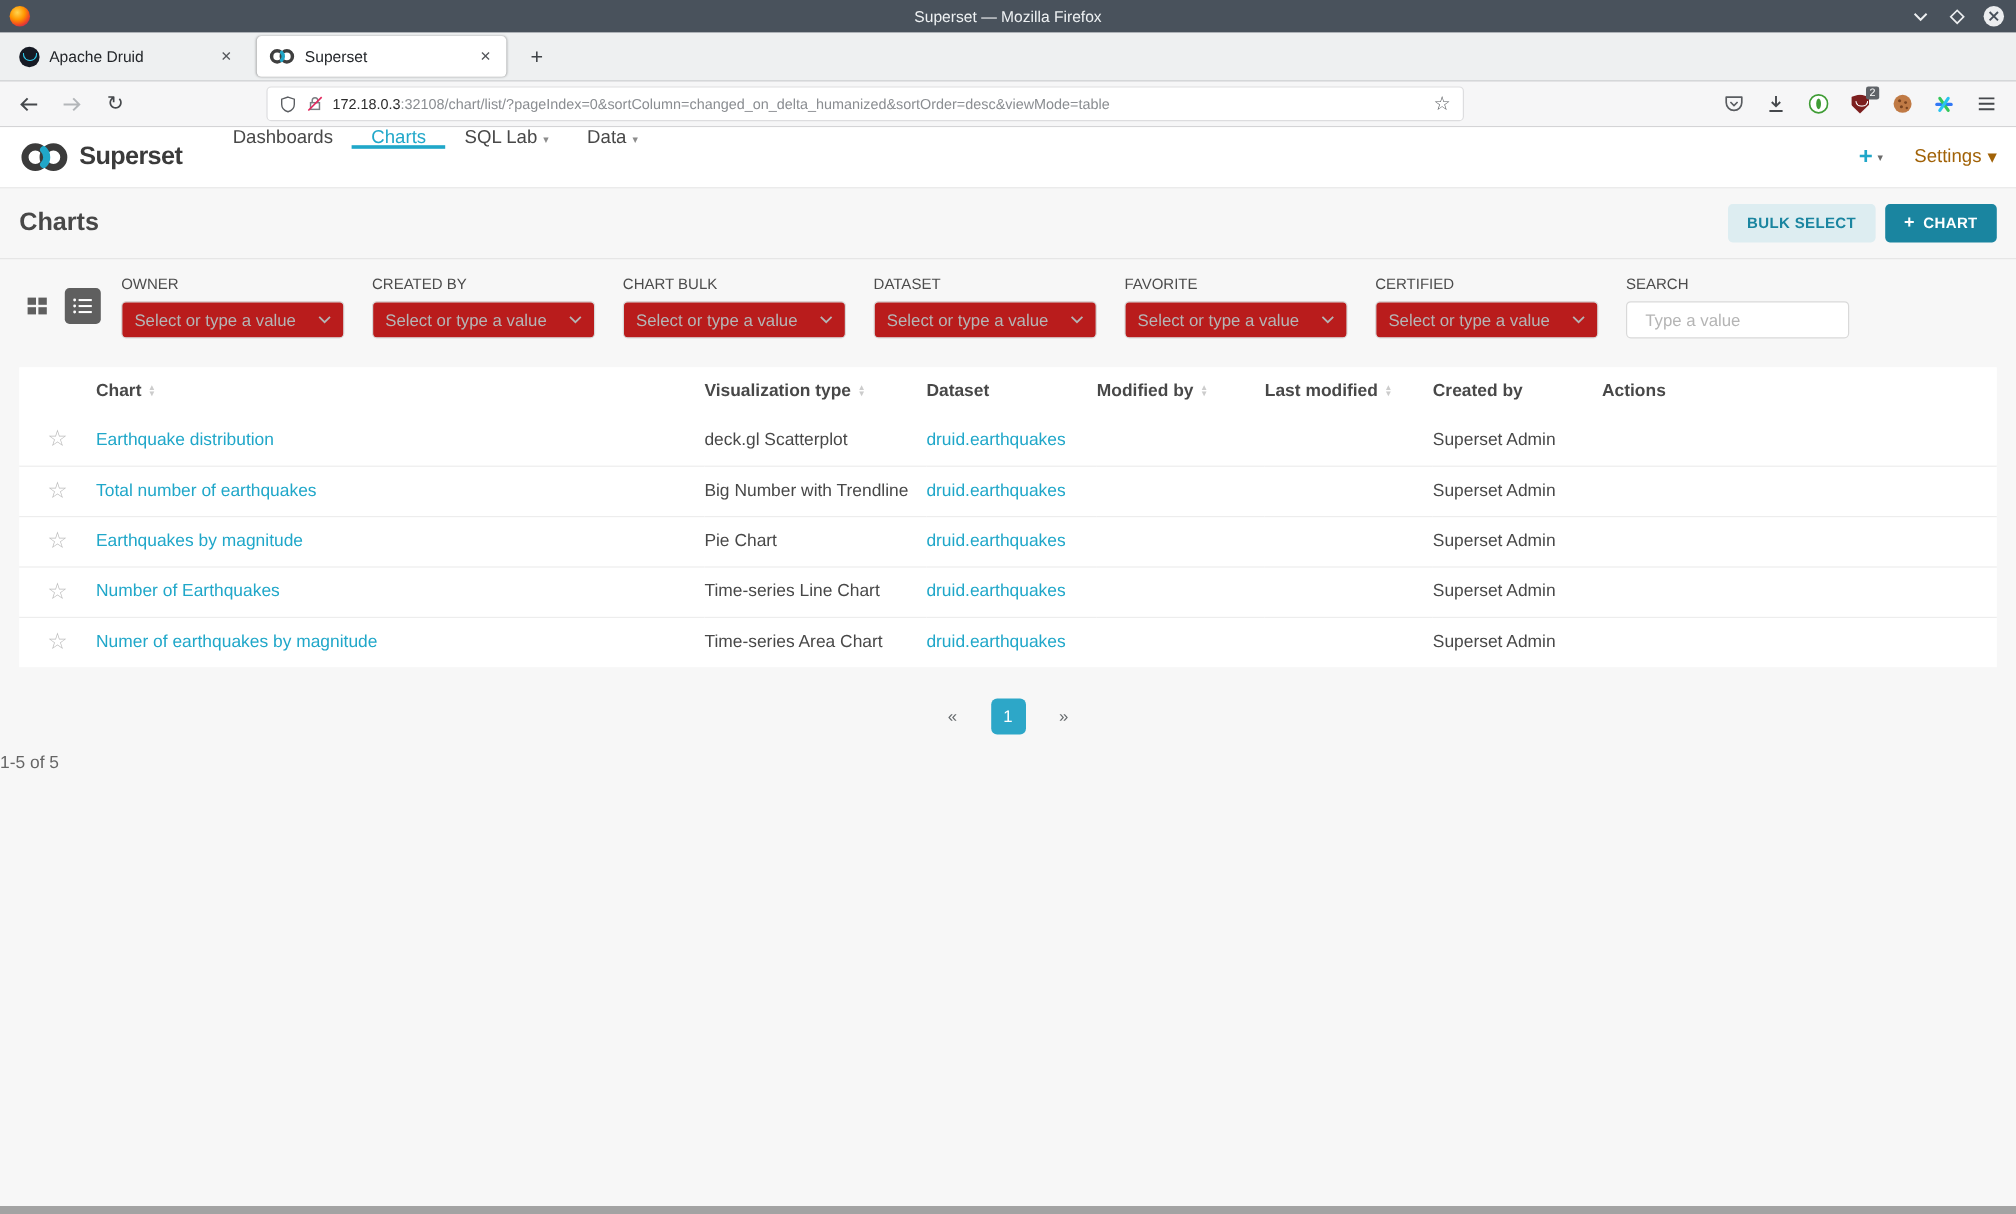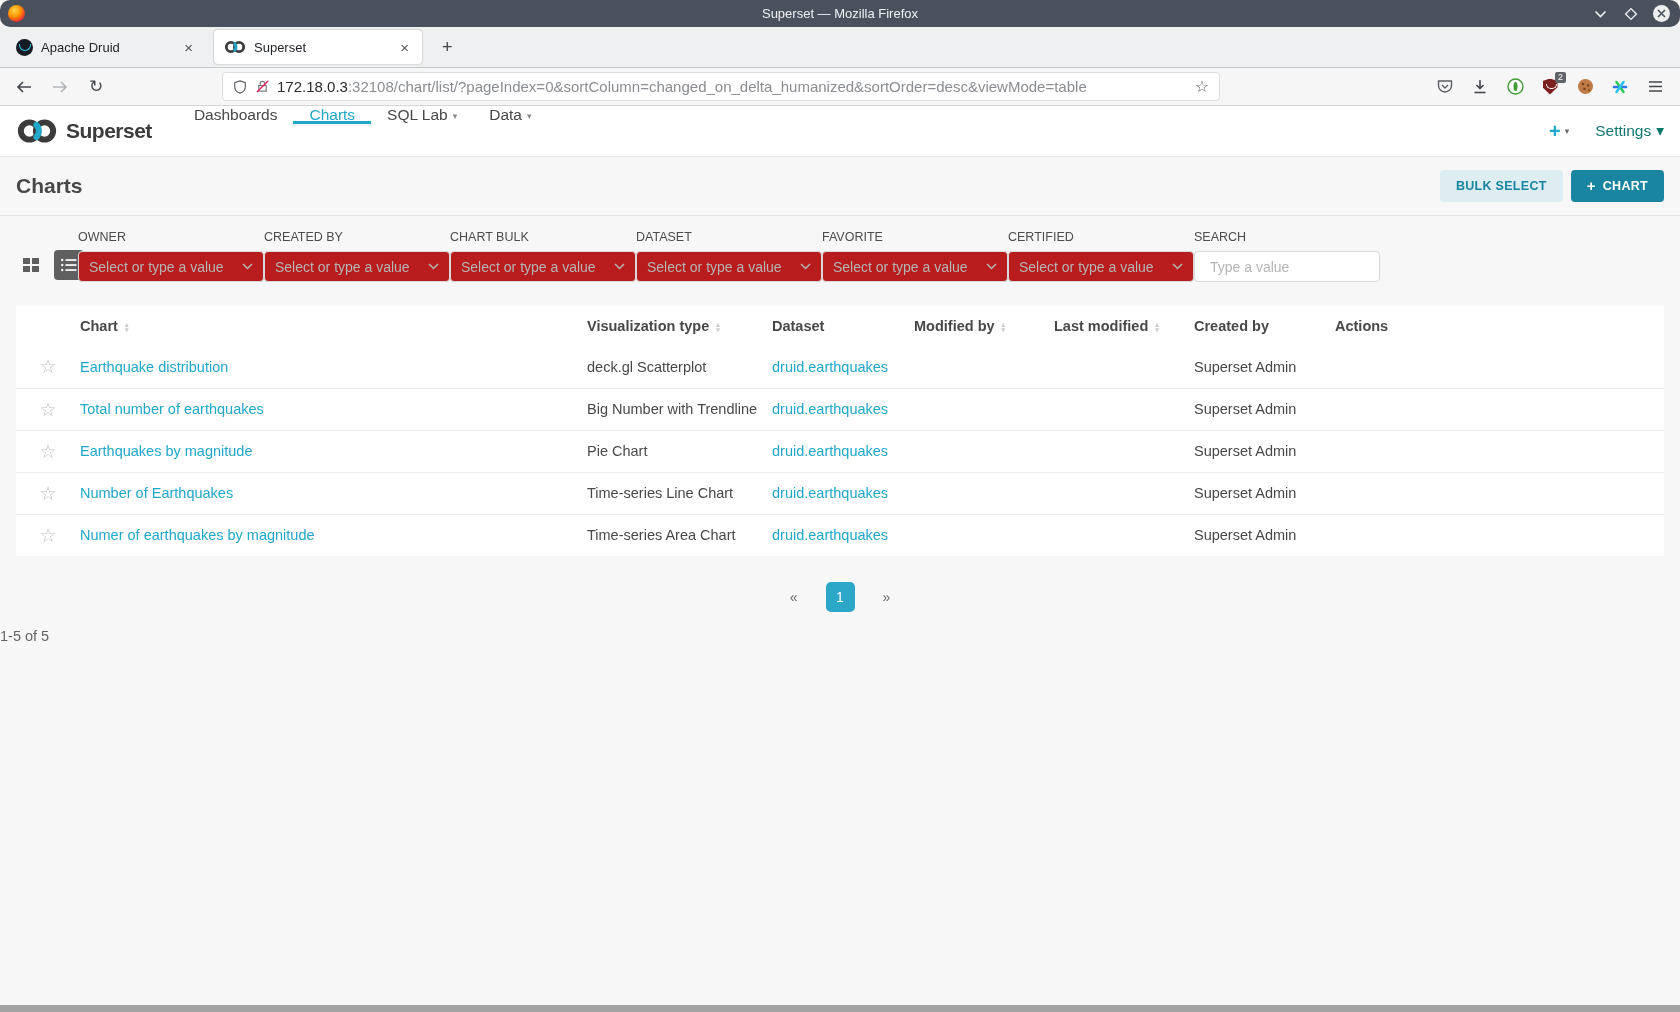--- a/index.html
+++ b/index.html
@@ -1,19 +1,19 @@
 <!DOCTYPE html>
 <html><head>
 <meta charset="utf-8">
 <style>
   * { margin:0; padding:0; box-sizing:border-box; }
   html,body { width:1680px; height:1012px; overflow:hidden; font-family:"Liberation Sans", sans-serif; background:#f7f7f7; }
 
   
-  .titlebar { height:27px; background:#49525c; display:flex; align-items:center; position:relative;border-radius:10px; }
+  .titlebar { height:27px; background:#49525c; display:flex; align-items:center; position:relative; }
   .ff-logo { width:17px; height:17px; margin-left:8px; border-radius:50%;
     background:radial-gradient(circle at 38% 32%, #ffd54f 0%, #ff9800 38%, #f4511e 62%, #c2185b 88%); }
   .win-title { position:absolute; left:0; right:0; text-align:center; color:#eef1f3; font-size:13px; }
   .win-controls { margin-left:auto; display:flex; align-items:center; gap:13px; padding-right:10px; z-index:2; }
   .win-btn { width:18px; height:18px; display:flex; align-items:center; justify-content:center; }
   .close-circle { width:17px; height:17px; border-radius:50%; background:#eceef0; display:flex; align-items:center; justify-content:center; }
 
   
   .tabbar { height:41px; background:#eef0f1; border-bottom:1px solid #c6c7c8; display:flex; align-items:center; padding:0 4px; }
   .tab { height:34px; display:flex; align-items:center; border-radius:4px; padding:0 10px; font-size:13px; color:#23262a; }
@@ -25,21 +25,21 @@
   .druid-ico { width:17px; height:17px; border-radius:50%; background:#161a24; position:relative; flex:none; }
   .druid-ico::after { content:""; position:absolute; left:3px; top:5px; width:10px; height:6px;
     border:1.6px solid #2fc4e6; border-top:none; border-radius:0 0 8px 8px; }
 
   
   .toolbar { height:38px; background:#f6f6f7; border-bottom:1px solid #d4d4d6; display:flex; align-items:center; padding:0 12px; }
   .nav-ico { width:24px; height:24px; display:flex; align-items:center; justify-content:center; margin-right:12px; font-size:17px; color:#45484c; }
   .nav-ico.disabled { color:#b3b6b9; }
   .urlbar { margin-left:102px; width:998px; height:29px; background:#ffffff; border:1px solid #dddddf; border-radius:4px;
     display:flex; align-items:center; padding:0 10px; }
-  .urlbar .url-text { font-size:15px; margin-left:8px; flex:1; white-space:nowrap; overflow:hidden; }
+  .urlbar .url-text { font-size:12px; margin-left:8px; flex:1; white-space:nowrap; overflow:hidden; }
   .url-host { color:#2b2b2b; }
   .url-rest { color:#8a8d91; }
   .url-star { font-size:16px; color:#55585c; }
   .tb-right { margin-left:auto; display:flex; align-items:center; gap:17px; padding-right:4px; }
   .ext { position:relative; width:18px; height:18px; display:flex; align-items:center; justify-content:center; }
   .ublock { width:15px; height:16px; background:#7c1f1f;
     clip-path:polygon(50% 0, 100% 15%, 100% 55%, 50% 100%, 0 55%, 0 15%); position:relative; }
   .ublock::after { content:""; position:absolute; left:3px; top:5px; width:9px; height:4px; border:1.4px solid #fff; border-top:none; border-radius:0 0 6px 6px; }
   .ext-badge { position:absolute; top:-6px; right:-7px; background:#5f6368; color:#fff; font-size:9px; line-height:11px; padding:0 3px; border-radius:2px; }
 
@@ -48,34 +48,34 @@
   .brand { display:flex; align-items:center; gap:8px; margin-right:26px; }
   .brand-text { font-size:21px; font-weight:bold; color:#3b3b3b; letter-spacing:-0.5px; }
   .ss-menu { display:flex; align-items:flex-start; height:51px; }
   .ss-item { display:flex; align-items:center; padding:0 16px; font-size:15.5px; color:#484848; position:relative; gap:5px; }
   .ss-item .caret { font-size:9px; color:#8c8c8c; margin-top:2px; }
   .ss-item.active { color:#20a7c9; }
   .ss-item.active::after { content:""; position:absolute; left:0; right:0; bottom:0; height:3px; background:#20a7c9; }
   .ss-nav-right { margin-left:auto; display:flex; align-items:center; gap:26px; }
   .plus-drop { display:flex; align-items:center; gap:4px; }
   .plus-glyph { color:#20a7c9; font-size:20px; font-weight:bold; line-height:1; }
-  .settings { display:flex; align-items:flex-start; gap:5px; font-size:15.5px; color:#0f766e; }
+  .settings { display:flex; align-items:flex-start; gap:5px; font-size:15.5px; color:#a16207; }
 
   
   .page-header { height:59px; display:flex; align-items:center; padding:0 16px; border-bottom:1px solid #e6e6e6; }
   .page-title { font-size:21px; font-weight:bold; color:#484848; }
   .header-btns { margin-left:auto; display:flex; gap:8px; }
   .btn { height:32px; border:none; border-radius:4px; font-family:inherit; font-size:12.5px; font-weight:bold; letter-spacing:0.3px;
     display:flex; align-items:center; padding:0 16px; cursor:default; }
   .btn-secondary { background:rgba(32,167,201,0.12); color:#1a85a0; }
   .btn-primary { background:#1a85a0; color:#ffffff; gap:7px; }
   .btn-primary .plus { font-size:15px; font-weight:bold; margin-top:-1px; }
 
   
-  .filter-bar { display:flex; align-items:flex-end; padding:14px 16px 14px 16px; }
+  .filter-bar { display:flex; align-items:center; padding:14px 16px 14px 16px; gap:23px; }
   .view-toggles { display:flex; align-items:center; gap:8px; margin-right:-6px; padding-bottom:2px; }
   .toggle { width:30px; height:30px; display:flex; align-items:center; justify-content:center; border-radius:4px; }
   .toggle.active { background:#5f5f5f; }
   .filter-group { width:186px; }
   .filter-label { font-size:12.5px; color:#4c4c4c; margin-bottom:7px; }
   .select-box { height:31px; background:#b91c1c; border:1px solid #d9d9d9; border-radius:4px; display:flex; align-items:center; padding:0 10px; }
   .select-box .ph { flex:1; font-size:14px; color:#b5b5b5; white-space:nowrap; overflow:hidden; }
   .search-box { height:31px; background:#fff; border:1px solid #d9d9d9; border-radius:4px; display:flex; align-items:center; padding:0 9px; gap:6px; }
   .search-box input { border:none; outline:none; flex:1; font-family:inherit; font-size:14px; color:#484848; background:transparent; }
   .search-box input::placeholder { color:#b5b5b5; }

